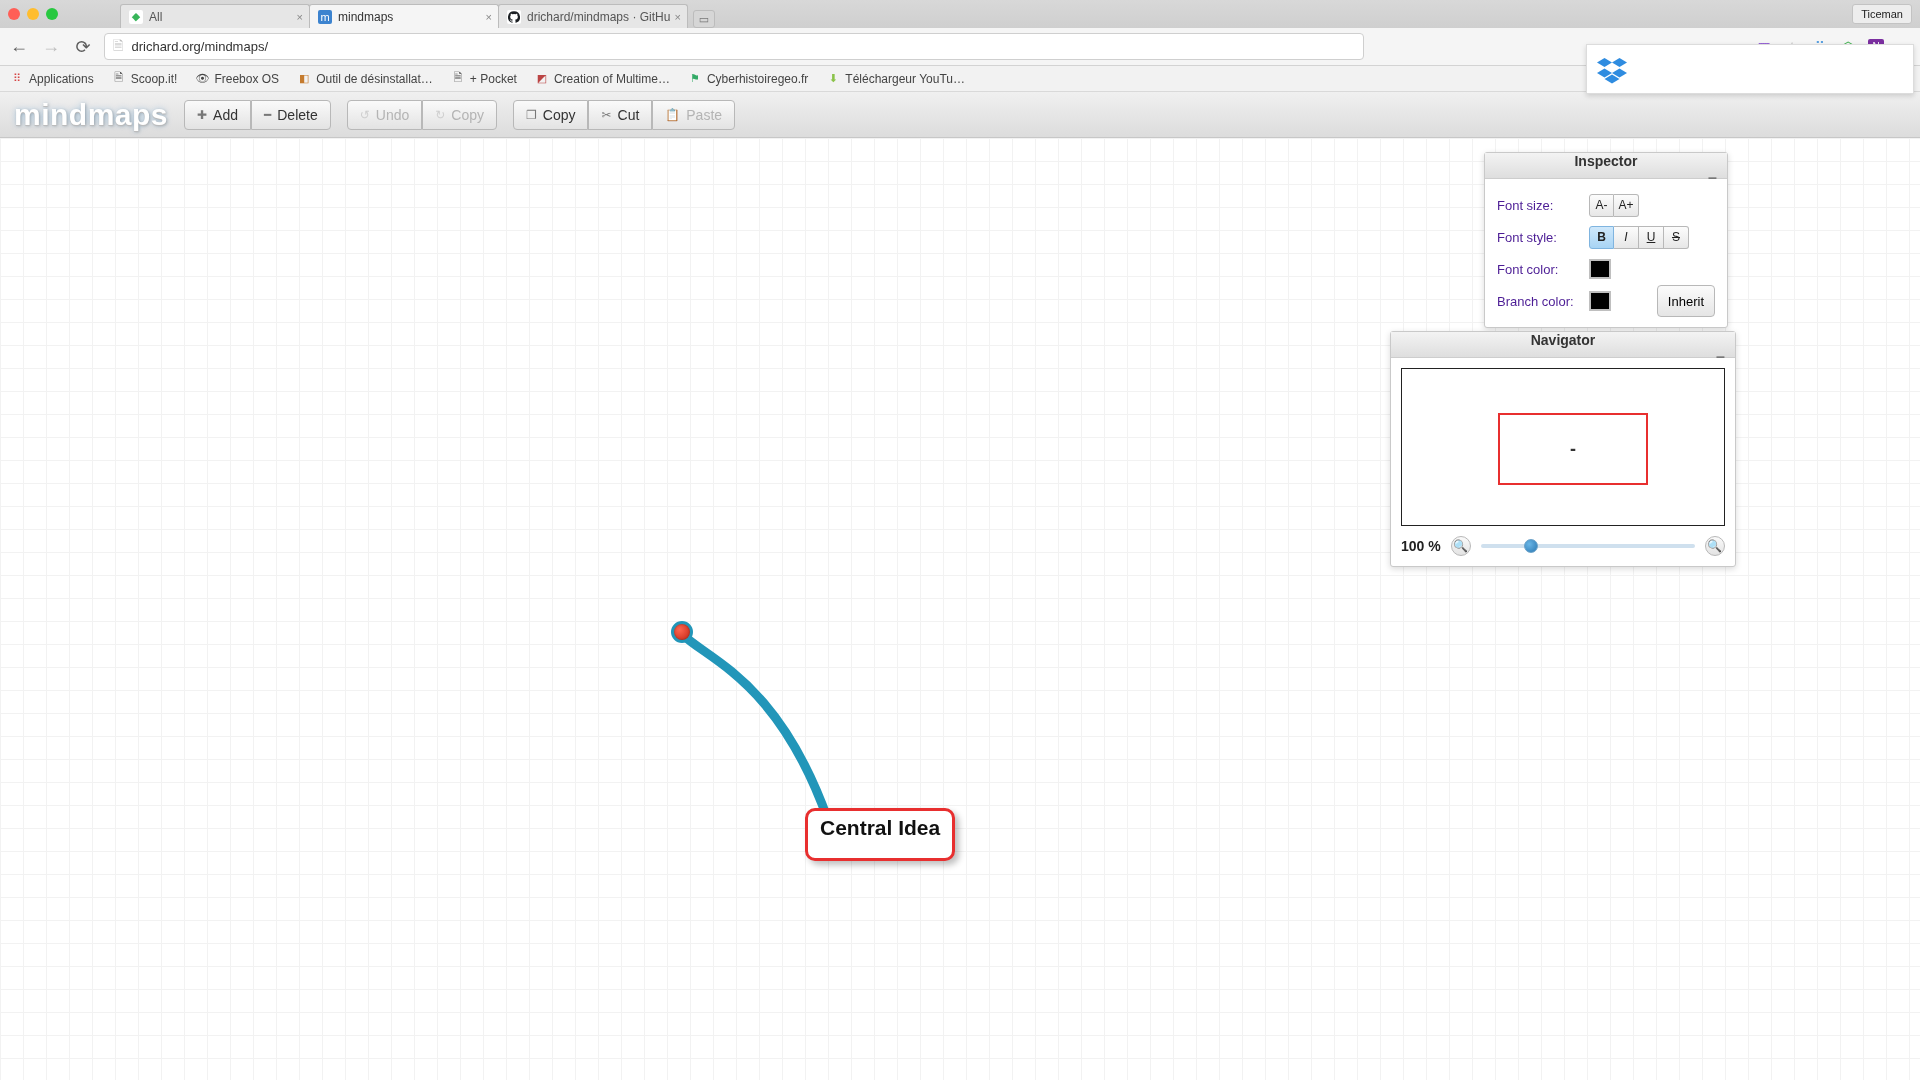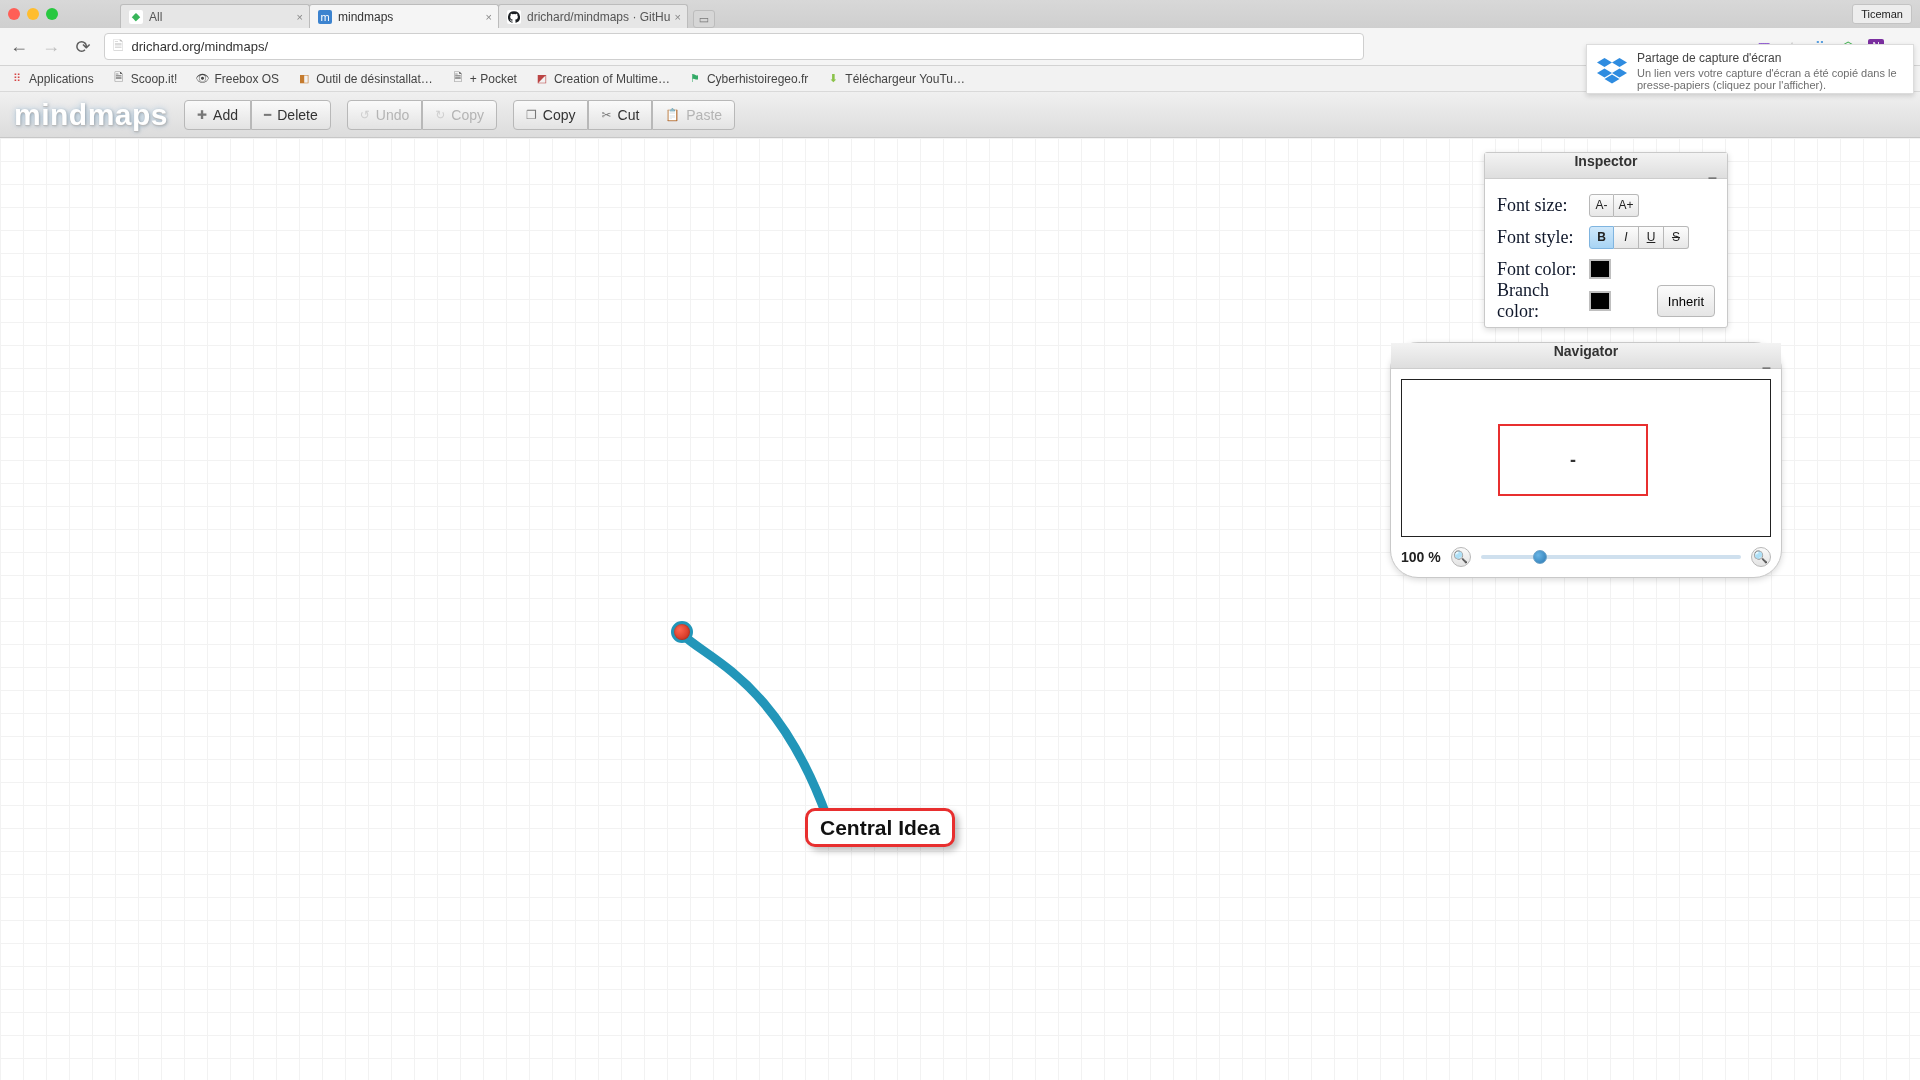--- a/index.html
+++ b/index.html
@@ -41,41 +41,41 @@
 .btn .ico{font-size:12px;color:#777;}
 .btn.disabled .ico{color:#cfcfcf;}
 
 
 .canvas { position:absolute; left:0; right:0; top:138px; bottom:0; background:#fff;
   background-image:linear-gradient(#f2f2f2 1px,transparent 1px),linear-gradient(90deg,#f2f2f2 1px,transparent 1px);
   background-size:23px 23px;
 }
 .branch { position:absolute; left:668px; top:482px; pointer-events:none; }
 .drag-handle { position:absolute; left:671px; top:483px; width:22px; height:22px; border-radius:50%; background:radial-gradient(circle at 35% 35%,#ff6650 0%,#d63b29 65%,#b62d1e 100%); border:3px solid #2296b9; box-shadow:0 0 2px rgba(0,0,0,.4) inset; }
-.central-node { position:absolute; left:805px; top:670px; padding:5px 12px 4px; border:3px solid #e82f2f; border-radius:10px; background:#fff; font-size:21px; font-weight:700; color:#111; box-shadow:4px 4px 6px rgba(0,0,0,.25); }
+.central-node { position:absolute; left:805px; top:670px; padding:5px 12px 18px; border:3px solid #e82f2f; border-radius:10px; background:#fff; font-size:21px; font-weight:700; color:#111; box-shadow:4px 4px 6px rgba(0,0,0,.25); }
 
 
 .panel { position:absolute; background:#fff; border:1px solid #c9c9c9; border-radius:3px; box-shadow:0 2px 6px rgba(0,0,0,.15); }
 .panel-header{ height:26px; background:linear-gradient(#f3f3f3,#dedede); border-bottom:1px solid #cdcdcd; display:flex; align-items:center; padding:0 10px; font-weight:600; font-size:14px; color:#333;flex-direction:column; }
 .panel-header .collapse{ margin-left:auto; color:#777; font-weight:900; font-size:16px;}
 .panel-body{ padding:10px 12px; }
 
 .inspector{ left:1484px; top:152px; width:244px; }
 .form-row{ display:flex; align-items:center; height:32px; }
-.form-row label{ width:92px; font-size:18px; color:#0f172a;font-family:Liberation Serif, serif; }
+.form-row label{ width:92px; font-size:13px; color:#4c1d95; }
 .mini-group{ display:flex; }
 .mini-btn{ width:25px; height:23px; background:linear-gradient(#fcfcfc,#e7e7e7); border:1px solid #b8b8b8; display:flex; align-items:center; justify-content:center; font-size:12px; cursor:pointer; }
 .mini-btn:first-child{border-radius:3px 0 0 3px;}
 .mini-btn:last-child{border-radius:0 3px 3px 0; border-left:none;}
 .mini-btn + .mini-btn{ border-left:none; }
 .mini-btn.active{ background:linear-gradient(#cfe8fb,#a8d4f4); border-color:#7fb4df; }
 .swatch{ width:22px; height:20px; border:2px solid #bfbfbf; background:#000; }
 .inherit-btn{ margin-left:auto; height:32px; padding:0 10px; background:linear-gradient(#fbfbfb,#e5e5e5); border:1px solid #b8b8b8; border-radius:4px; font-size:13px; }
 
-.navigator{ left:1390px; top:342px; width:392px;border-radius:28px; }
+.navigator{ left:1390px; top:331px; width:346px; }
 .nav-view{ margin:10px 10px 4px; height:158px; border:1px solid #222; position:relative; background:#fff; }
 .nav-viewport{ position:absolute; left:96px; top:44px; width:150px; height:72px; border:2px solid #e82f2f; display:flex; align-items:center; justify-content:center; font-size:18px; font-weight:700; color:#333;}
 .nav-footer{ display:flex; align-items:center; gap:10px; padding:6px 10px 10px; }
 .zoom-lbl{ font-size:14px; font-weight:600; }
 .round-btn{ width:20px; height:20px; border-radius:50%; background:linear-gradient(#fafafa,#e3e3e3); border:1px solid #b8b8b8; display:flex; align-items:center; justify-content:center; font-size:12px; color:#555; }
 .slider{ flex:1; height:4px; background:#cfe0ee; border-radius:2px; position:relative; }
 .slider .thumb{ position:absolute; top:-5px; width:14px; height:14px; border-radius:50%; background:radial-gradient(circle at 35% 35%,#69b5e6,#2a78b2); border:1px solid #6aa1c8; left:20%; }
 
 
 .toast { position:absolute; right:6px; top:44px; width:328px; height:50px; background:#fff; border:1px solid #dcdcdc; box-shadow:0 2px 5px rgba(0,0,0,.15); display:flex; gap:10px; padding:6px 10px; align-items:flex-start; font-size:11px; color:#6e6e6e;}
@@ -270,17 +270,13 @@
 <div class="toast">
   <svg class="db-ico" viewBox="0 0 40 40">
     <g fill="#2f8ce0">
       <path d="M10 4 L20 10 L10 16 L0 10 Z"></path>
         <path d="M30 4 L40 10 L30 16 L20 10 Z"></path>
       <path d="M10 18 L20 24 L10 30 L0 24 Z"></path>
         <path d="M30 18 L40 24 L30 30 L20 24 Z"></path>
       <path d="M20 26 L30 32 L20 38 L10 32 Z"></path>
     </g>
   </svg>
-  <div>
-    <div class="t-title">Partage de capture d'écran</div>
-    <div>Un lien vers votre capture d'écran a été copié dans le presse-papiers (cliquez pour l'afficher).</div>
-  </div>
 </div>
 
 </body></html>

